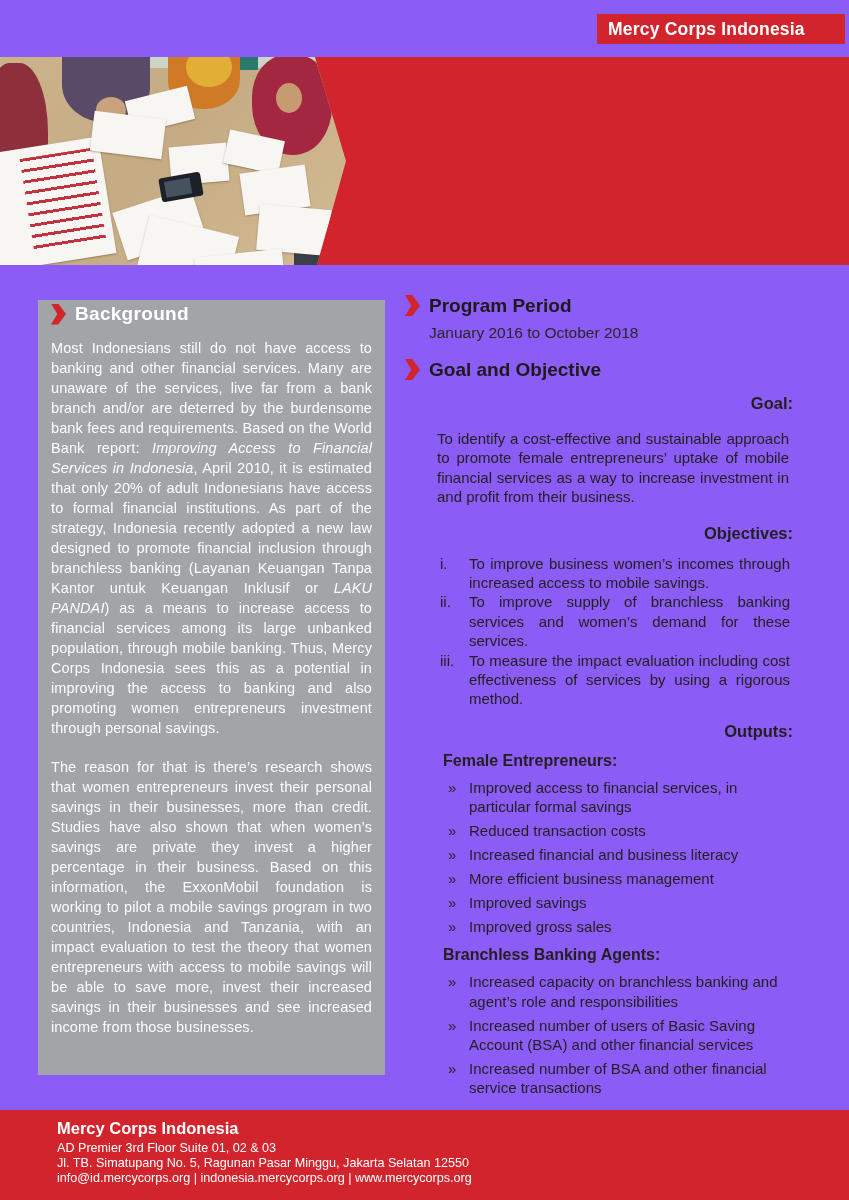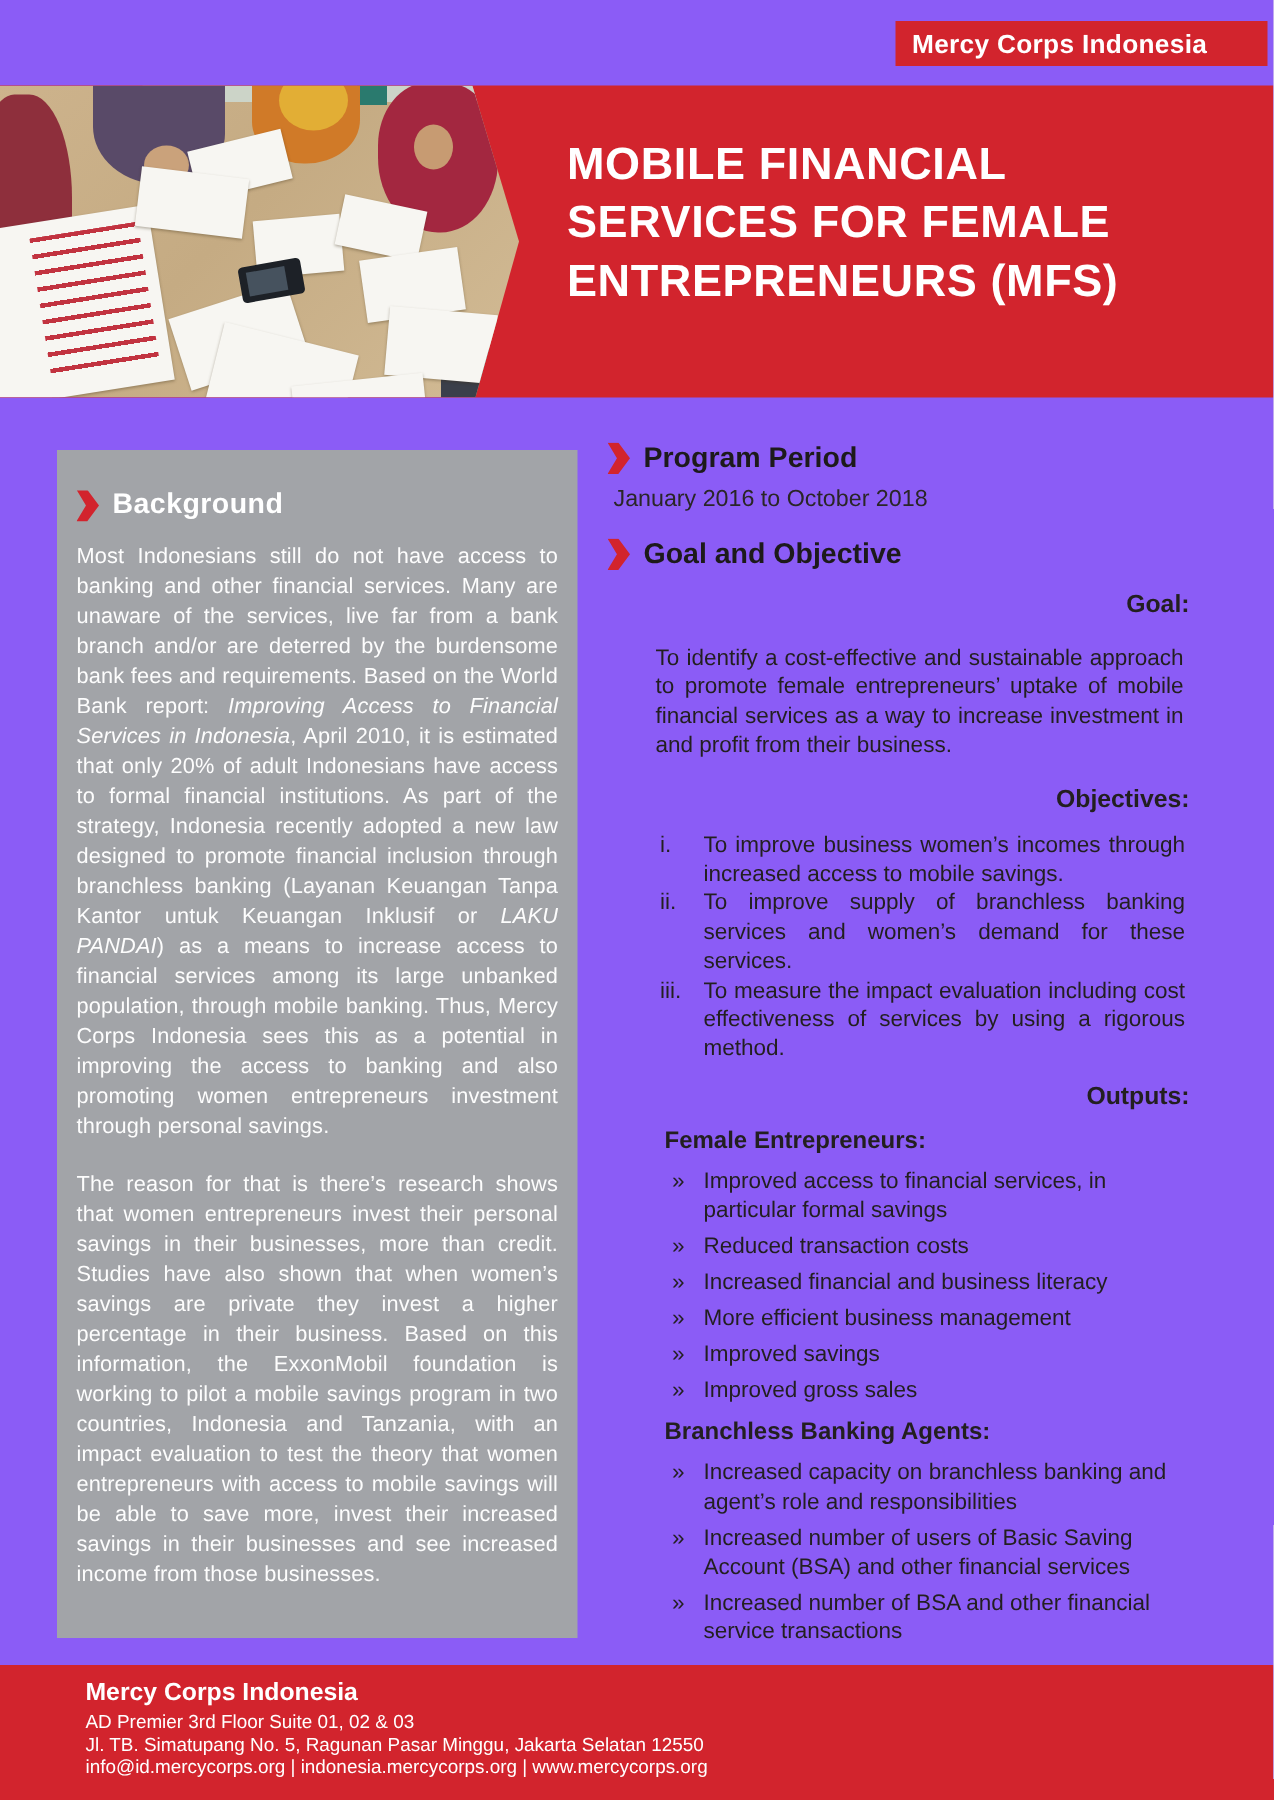--- a/index.html
+++ b/index.html
@@ -52,31 +52,31 @@
   .phone{position:absolute;left:160px;top:118px;width:42px;height:24px;background:#1d2127;
     border-radius:3px;transform:rotate(-10deg);}
   .phone-screen{position:absolute;left:5px;top:4px;width:26px;height:16px;background:#46525e;}
 
   
   .chev{display:inline-block;flex:none;width:15px;height:21px;background:#d2242d;
     clip-path:polygon(0 0,48% 0,100% 50%,48% 100%,0 100%,42% 50%);}
 
   
   .gray-box{position:absolute;left:38px;top:300px;width:347px;min-height:775px;
-    background:#a2a4a8;box-sizing:border-box;padding:26px 13px 16px 13px;}
+    background:#a2a4a8;box-sizing:border-box;padding:3px 13px 16px 13px;}
   .gray-box h2{display:flex;align-items:center;gap:9px;margin:0 0 13px 0;
     color:#fff;font-size:19px;letter-spacing:.3px;}
   .gray-box p{margin:0 0 19px 0;color:#fdfdfd;font-size:14.5px;line-height:20px;
     text-align:justify;letter-spacing:.1px;}
   .gray-box p:last-child{margin-bottom:16px;}
 
   
   .right-col{position:absolute;left:405px;top:295px;width:388px;}
   .sec-head{display:flex;align-items:flex-start;gap:9px;margin:0;font-size:19px;color:#1d1a1b;}
-  .period{margin:7px 0 17px 4px;font-size:15.5px;color:#2a2627;}
+  .period{margin:7px 0 17px 24px;font-size:15.5px;color:#2a2627;}
   .sub-label{margin:13px 0 11px 7px;font-size:16.5px;font-weight:bold;text-align:right;}
   .goal-text{margin:16px 0 17px 32px;width:352px;font-size:15px;line-height:19.4px;text-align:justify;}
   .objectives{list-style:none;margin:0 0 2px 35px;padding:0;width:350px;}
   .objectives li{display:flex;font-size:15px;line-height:19.4px;}
   .objectives .num{flex:none;width:29px;}
   .objectives .obj-text{text-align:justify;}
   .out-group-head{margin:10px 0 8px 38px;font-size:16px;font-weight:bold;}
   .out-list{list-style:none;margin:0 0 0 43px;padding:0;width:330px;}
   .out-list li{display:flex;font-size:15px;line-height:19.4px;margin-bottom:4.5px;}
   .out-list .mark{flex:none;width:21px;}
@@ -117,25 +117,20 @@
       <div class="paper pp4"></div>
       <div class="paper pp5"></div>
       <div class="paper pp6"></div>
       <div class="paper pp7"></div>
       <div class="paper pp8"></div>
       <div class="paper pp9"></div>
       <div class="phone">
         <div class="phone-screen"></div>
       </div>
     </div>
-    <h1 class="banner-title">
-      <span>MOBILE FINANCIAL</span>
-      <span>SERVICES FOR FEMALE</span>
-      <span>ENTREPRENEURS (MFS)</span>
-    </h1>
   </div>
 
   <aside class="gray-box">
     <h2>
       <span class="chev"></span>
       <span>Background</span>
     </h2>
     <p><span>Most Indonesians still do not have access to banking and other financial services.  Many are unaware of the services, live far from a bank branch and/or are deterred by the burdensome bank fees and requirements. Based on the World Bank report: </span><span class="italic">Improving Access to Financial Services in Indonesia</span><span>, April 2010, it is estimated that only 20% of adult Indonesians have access to formal financial institutions. As part of the strategy, Indonesia recently adopted a new law designed to promote financial inclusion through branchless banking (Layanan Keuangan Tanpa Kantor untuk Keuangan Inklusif or </span><span class="italic">LAKU PANDAI</span><span>) as a means to increase access to financial services among its large unbanked population, through mobile banking. Thus, Mercy Corps Indonesia sees this as a potential in improving the access to banking and also promoting women entrepreneurs investment through personal savings.</span></p>
     <p>The reason for that is there’s research shows that women entrepreneurs invest their personal savings in their businesses, more than credit. Studies have also shown that when women’s savings are private they invest a higher percentage in their business. Based on this information, the ExxonMobil foundation is working to pilot a mobile savings program in two countries, Indonesia and Tanzania, with an impact evaluation to test the theory that women entrepreneurs with access to mobile savings will be able to save more, invest their increased savings in their businesses and see increased income from those businesses.</p>
   </aside>

